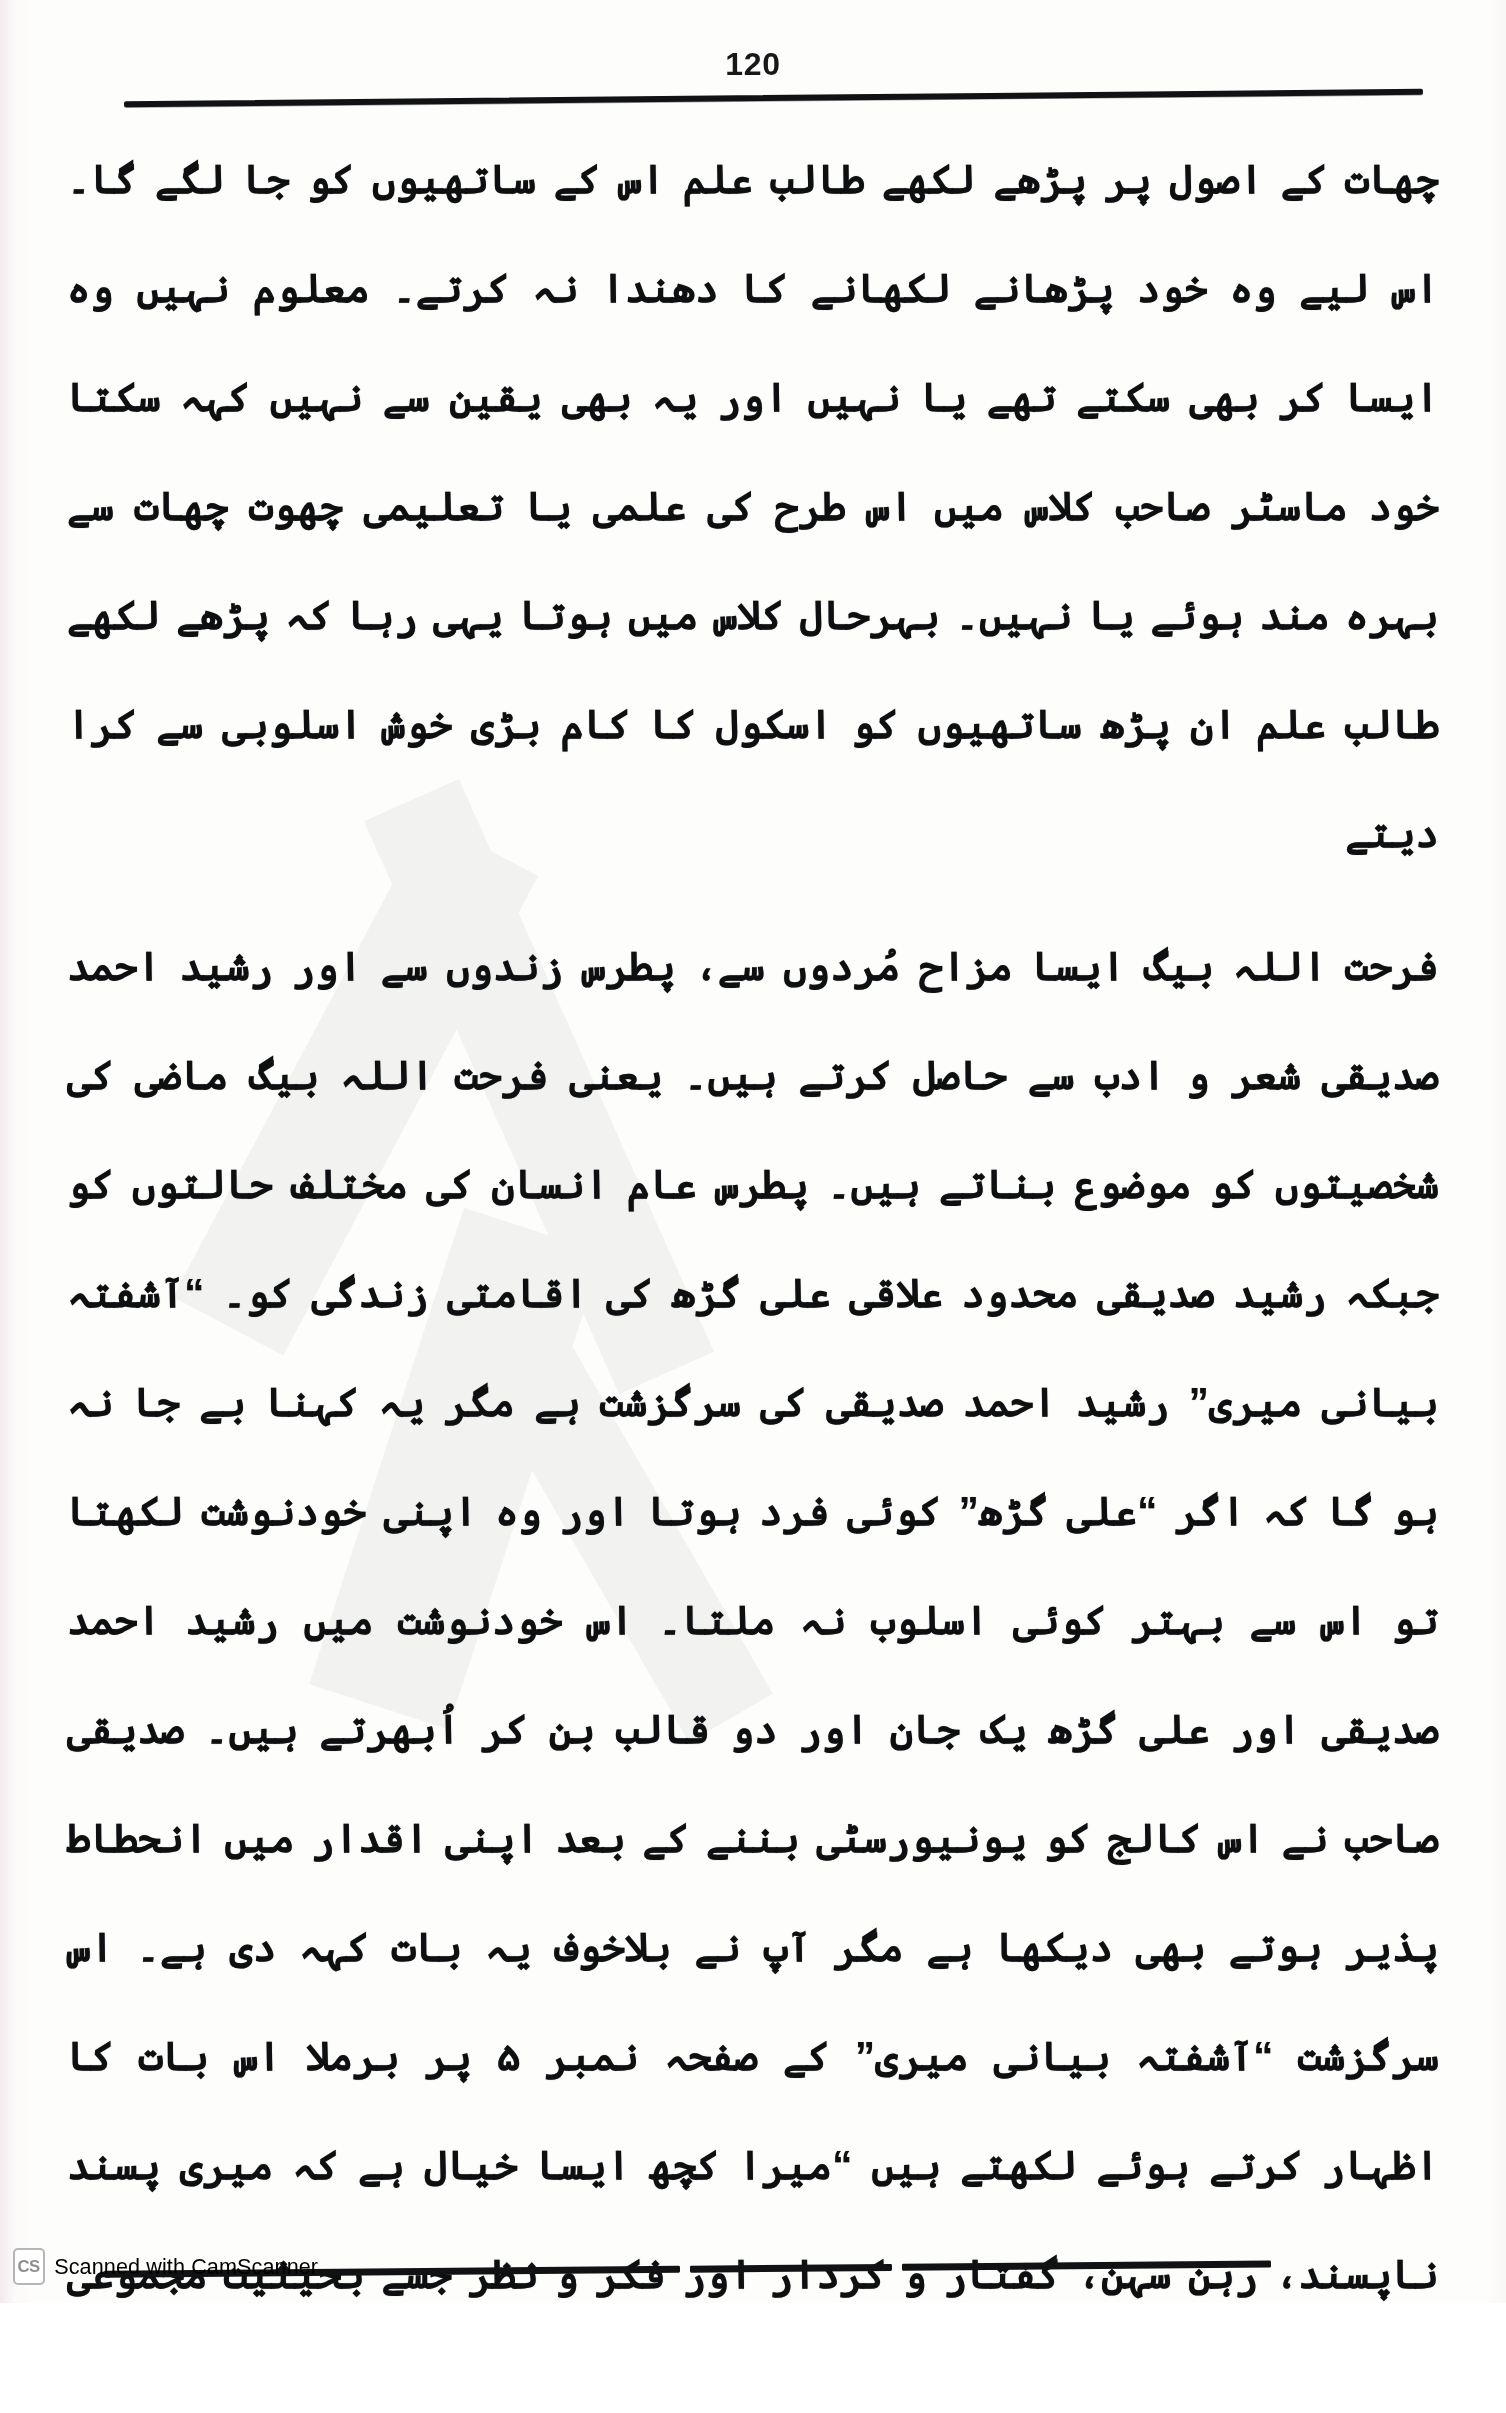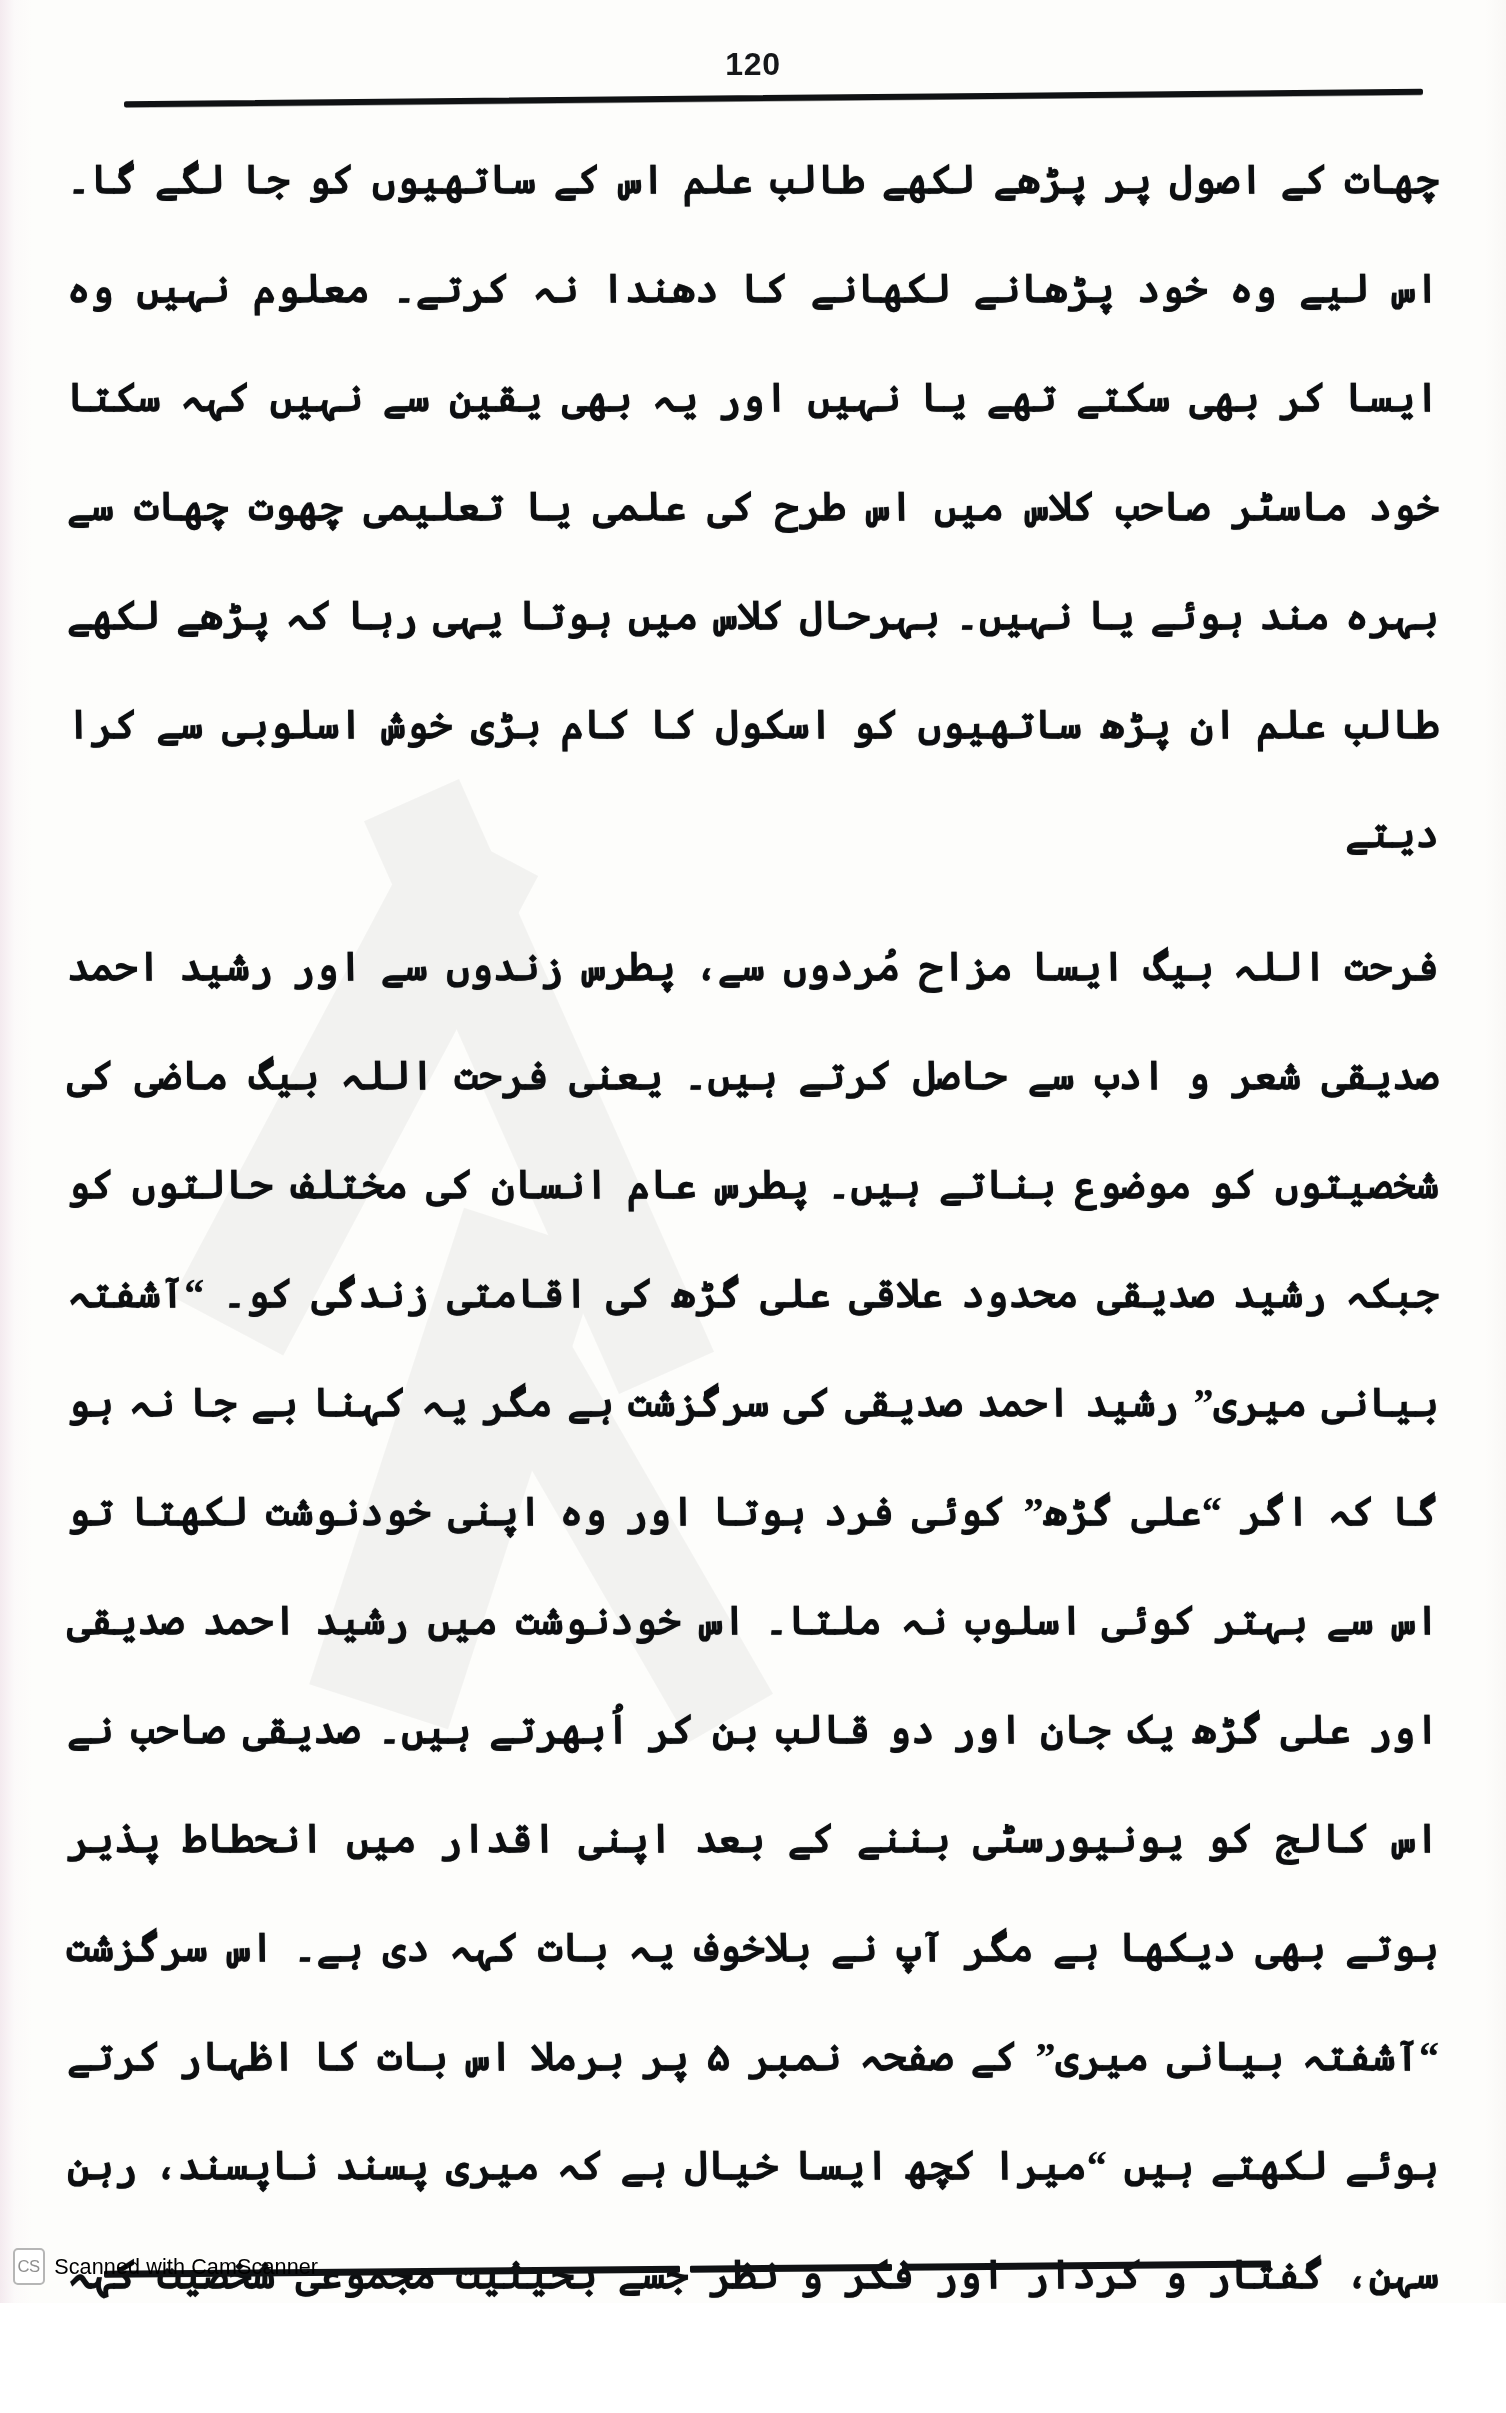--- a/index.html
+++ b/index.html
@@ -116,21 +116,21 @@
     top: 125px;
     right: 67px;
     left: 67px;
     direction: rtl;
     text-align: justify;
     text-align-last: right;
   }
 
   .para {
     margin: 0 0 2.8px 0;
-    font-family: Liberation Serif, serif;
+    font-family: Liberation Sans, sans-serif;
     font-size: 40px;
     line-height: 109px;
     color: #0d0f11;
     font-weight: 600;
     letter-spacing: 0.3px;
     word-spacing: 4.2px;
     text-shadow: 0 0 0.8px rgba(0,0,0,0.55);
   }
 
   .para.p1 { margin-bottom: 24px; }
@@ -159,21 +159,21 @@
   .cs-logo {
     width: 28px;
     height: 33px;
     border: 2.1px solid #b6b6b6;
     border-radius: 4.9px;
     display: flex;
     align-items: center;
     justify-content: center;
     font-family: "Liberation Sans", sans-serif;
     font-size: 16.7px;
-    font-weight: 400;
+    font-weight: 700;
     color: #8f8f8f;
     letter-spacing: -0.7px;
     background: #ffffff;
   }
   .cs-text {
     font-family: "Liberation Sans", sans-serif;
     font-size: 21.6px;
     color: #000000;
     letter-spacing: 0.1px;
     white-space: nowrap;

